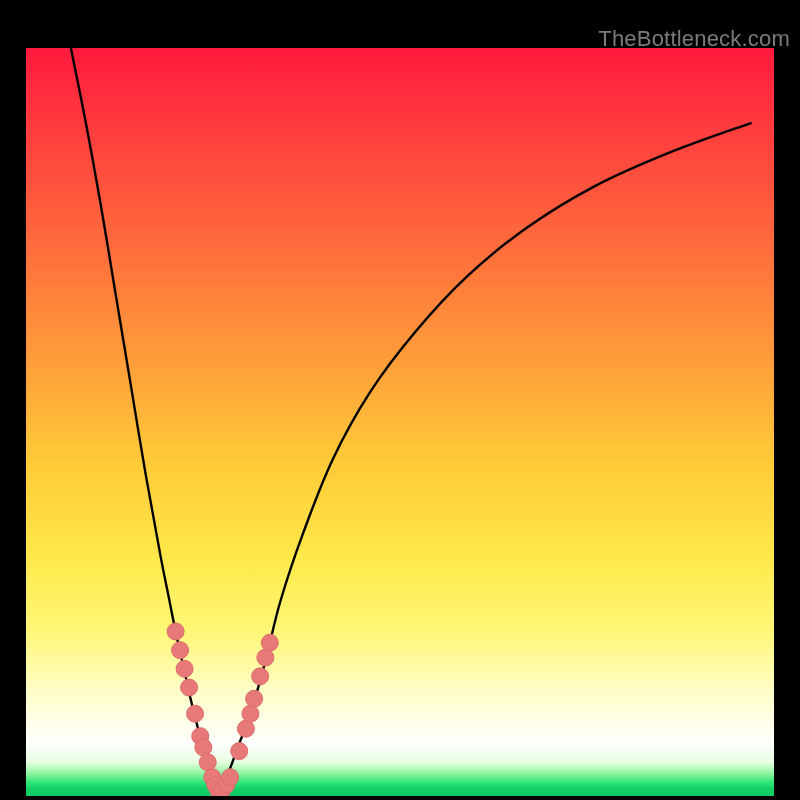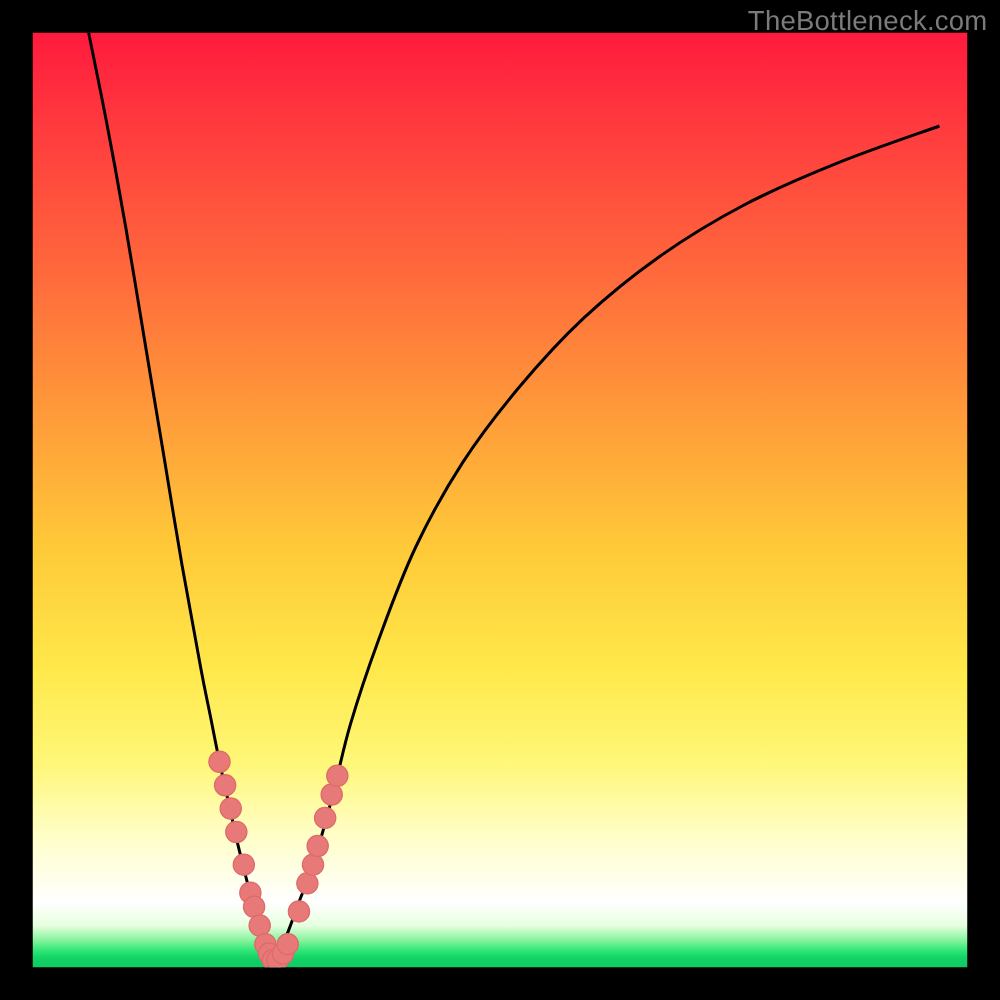--- a/index.html
+++ b/index.html
@@ -8,20 +8,21 @@
     width: 800px;
     height: 800px;
     overflow: hidden;
     background: #000;
     font-family: Arial, Helvetica, sans-serif;
   }
   .frame {
     position: absolute;
     inset: 0;
     background: #000;
+    margin-top: 22px;
   }
   .plot {
     position: absolute;
     left: 26px;
     top: 26px;
     width: 748px;   
     height: 748px;
     overflow: hidden;
   }
   .gradient {

